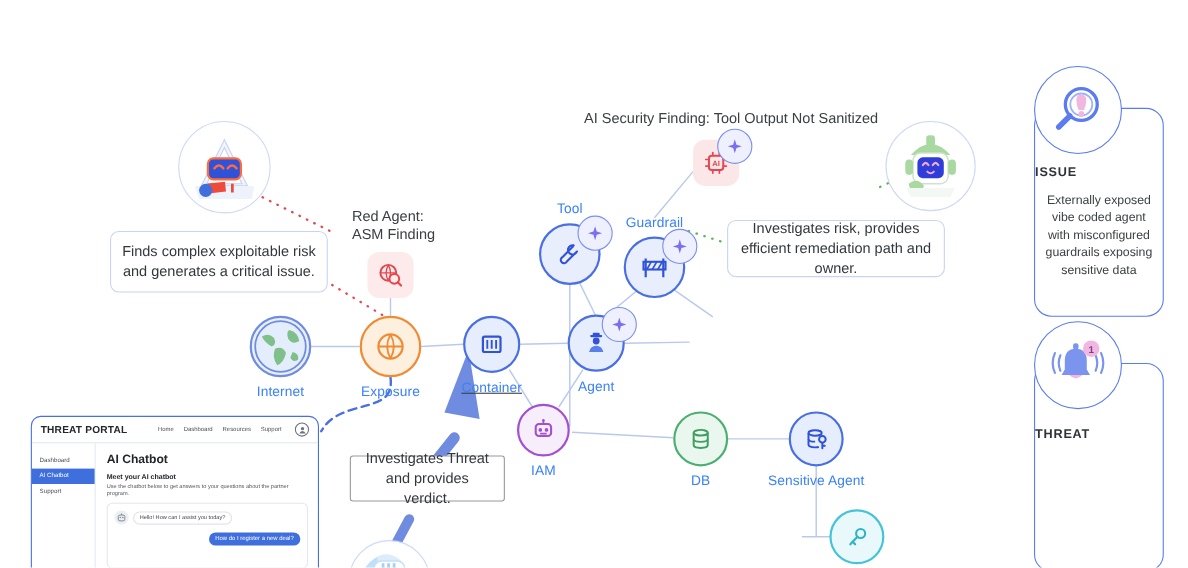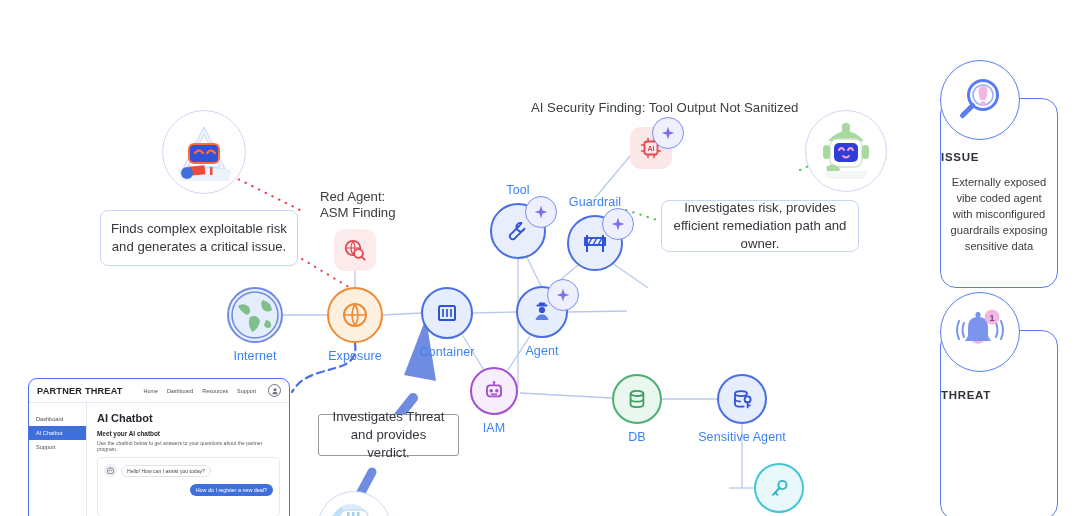--- a/index.html
+++ b/index.html
@@ -278,21 +278,21 @@
   <div class="node" style="left:327px;top:239px;width:56px;">
     <div class="disc" style="width:56px;height:56px;background:#fdf0df;border-color:#f08a33;">
       <svg width="26" height="26" viewBox="0 0 26 26">
         <circle cx="13" cy="13" r="11" fill="none" stroke="#f08a33" stroke-width="2"></circle>
         <path d="M2 13 h22 M13 2 q6 11 0 22 M13 2 q-6 11 0 22" stroke="#f08a33" stroke-width="1.6" fill="none"></path>
       </svg>
     </div>
     <div class="lbl">Exposure</div>
   </div>
 
-  <div class="node" style="left:421px;top:239px;width:52px;">
+  <div class="node" style="left:421px;top:239px;width:52px;text-decoration:underline;">
     <div class="disc" style="width:52px;height:52px;background:#e6edfd;border-color:#4a6fe3;">
       <svg width="24" height="24" viewBox="0 0 24 24">
         <rect x="4" y="5" width="16" height="14" rx="1.6" fill="none" stroke="#2f52d8" stroke-width="2"></rect>
         <line x1="8" y1="8" x2="8" y2="16" stroke="#2f52d8" stroke-width="1.7"></line>
         <line x1="12" y1="8" x2="12" y2="16" stroke="#2f52d8" stroke-width="1.7"></line>
         <line x1="16" y1="8" x2="16" y2="16" stroke="#2f52d8" stroke-width="1.7"></line>
       </svg>
     </div>
     <div class="lbl">Container</div>
   </div>
@@ -434,21 +434,21 @@
         <path d="M44 16 q3 7 0 14"></path>
           <path d="M49 14 q4 9 0 18"></path>
       </g>
       <circle cx="40" cy="10" r="7.5" fill="#f2b7e0"></circle>
       <text x="40" y="13.5" font-size="9" font-weight="bold" fill="#7b3f8c" text-anchor="middle" font-family="Liberation Sans, sans-serif">1</text>
     </svg>
   </div>
 
   <div class="portal">
     <div class="portal-top">
-      <div class="portal-brand">PARTNER THREAT</div>
+      <div class="portal-brand">THREAT PORTAL</div>
       <div class="portal-nav">
         <span>Home</span>
         <span>Dashboard</span>
         <span>Resources</span>
         <span>Support</span>
         <span class="portal-avatar">
           <svg width="8" height="8" viewBox="0 0 10 10">
             <circle cx="5" cy="3.4" r="1.9" fill="#6b7280"></circle>
             <path d="M1.4 9 q0.9 -3 3.6 -3 q2.7 0 3.6 3 Z" fill="#6b7280"></path>
           </svg>

